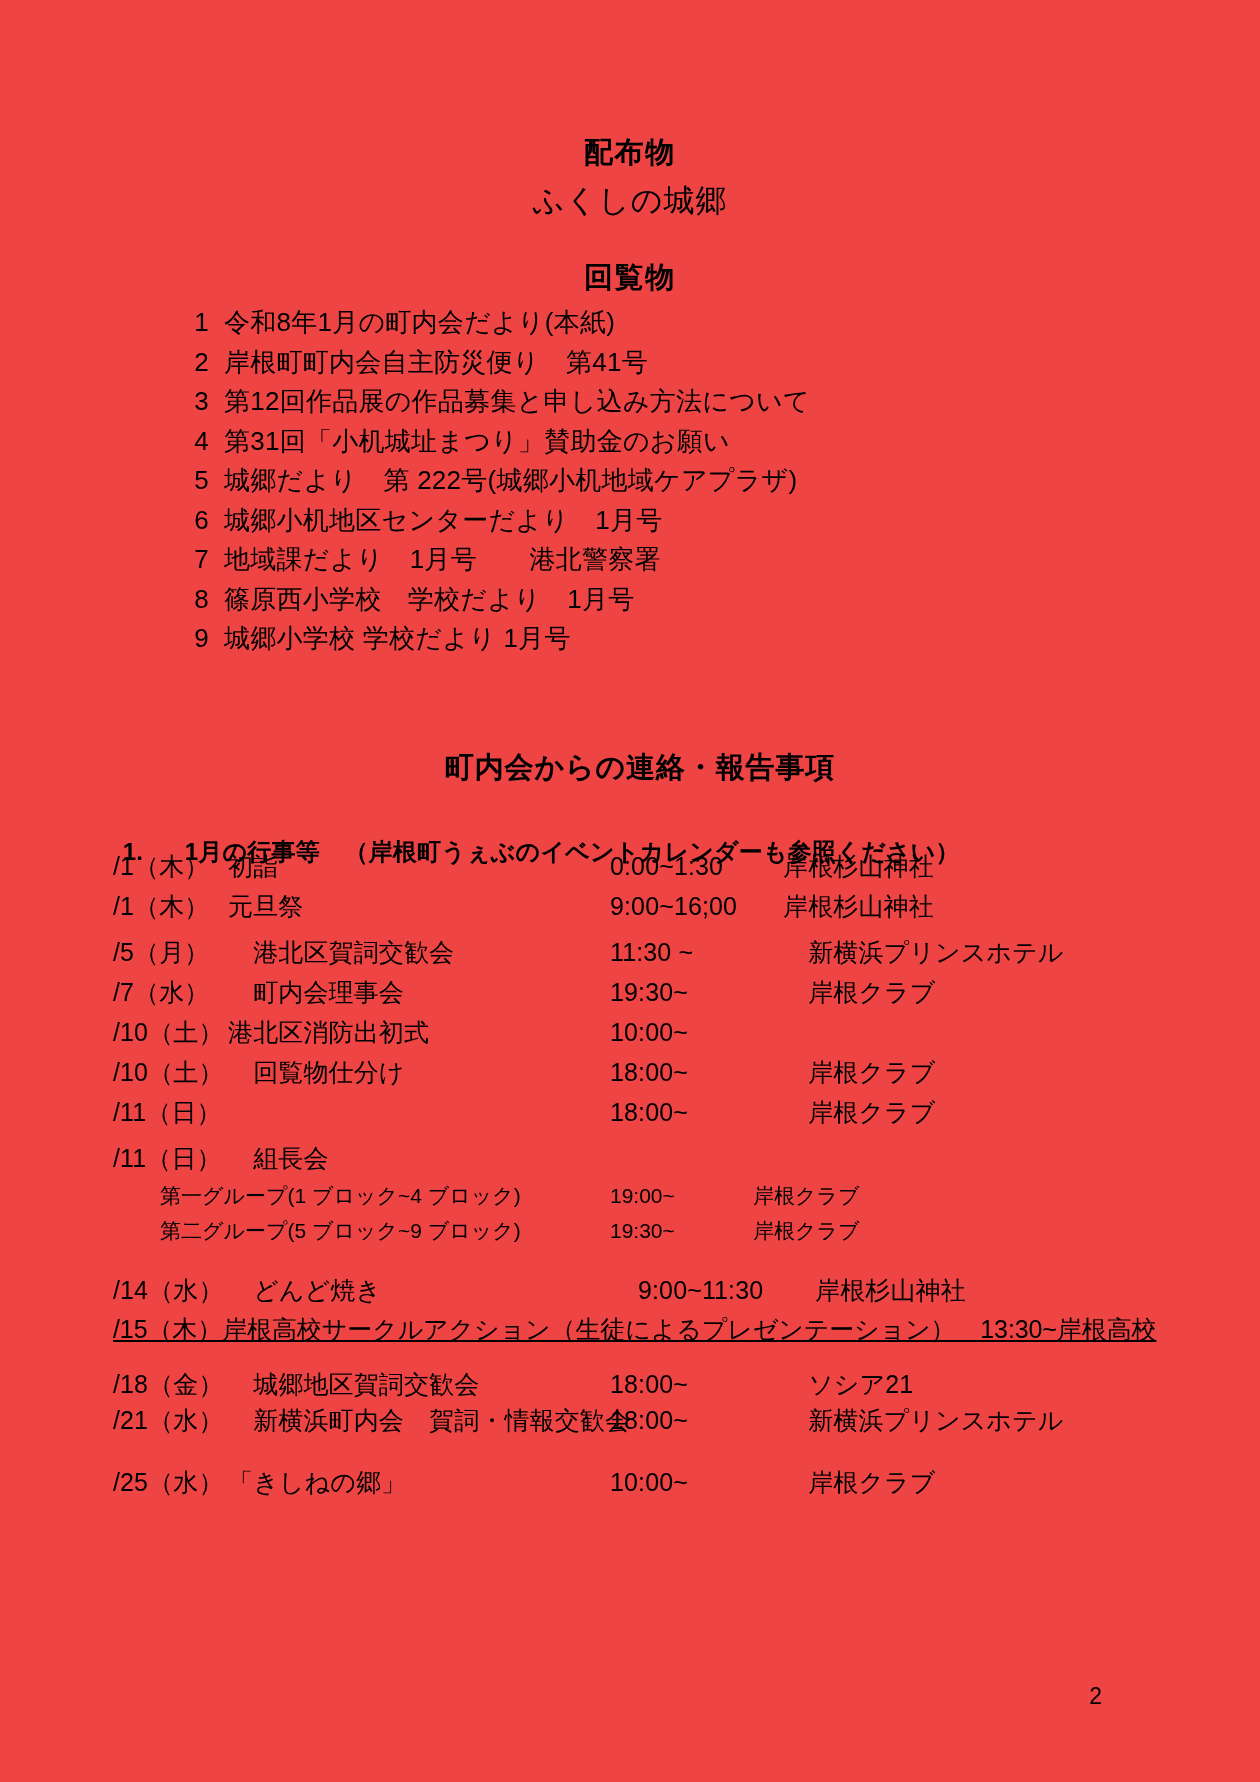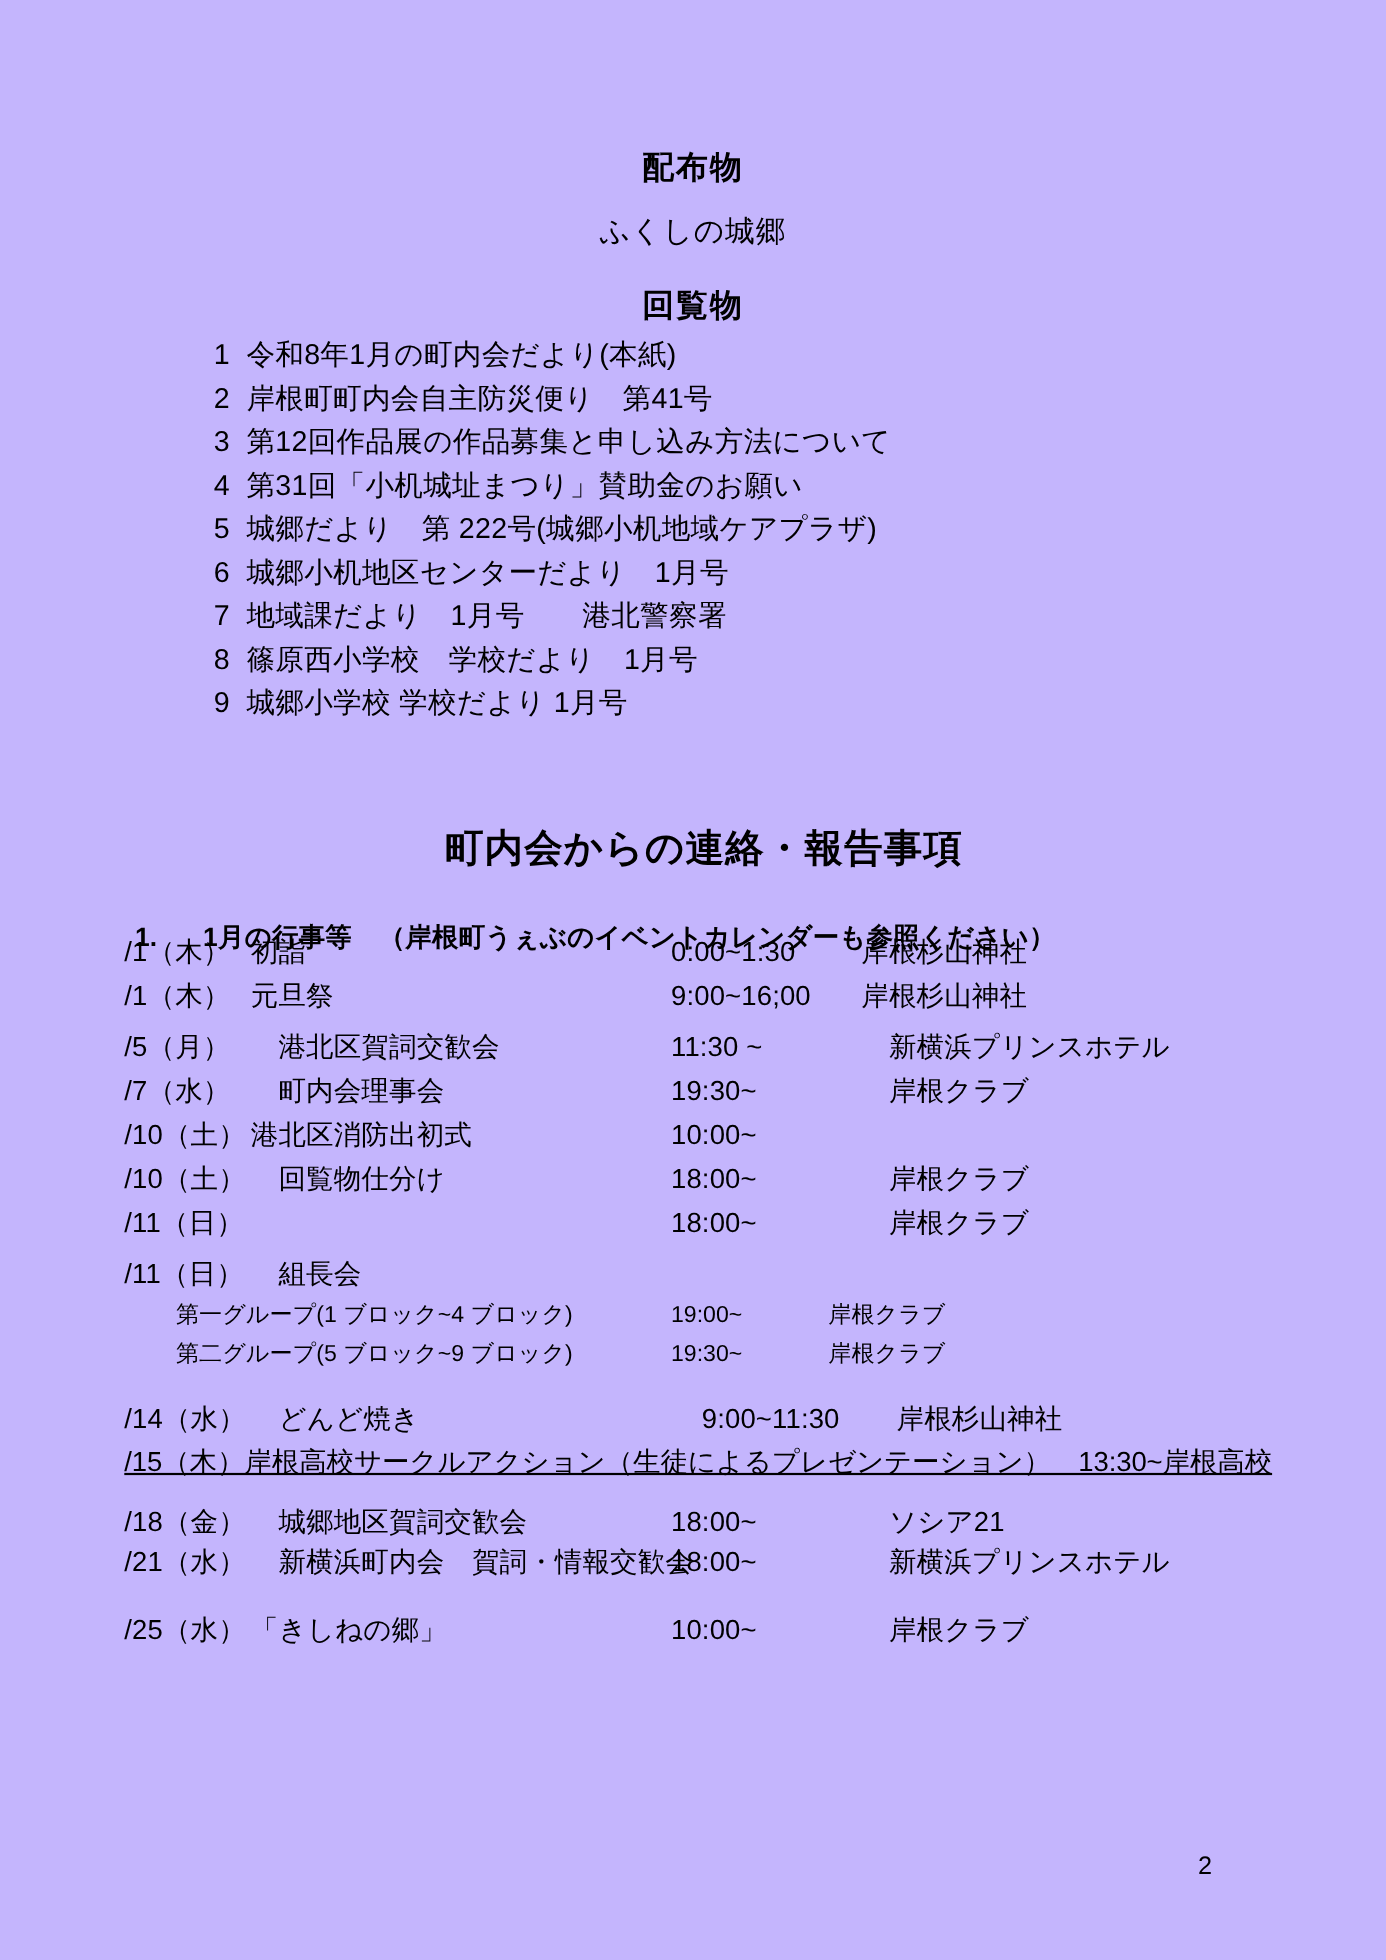--- a/index.html
+++ b/index.html
@@ -9,39 +9,38 @@
     background: #ffffff;
   }
   body {
     font-family: "Liberation Sans", "DejaVu Sans", sans-serif;
     color: #000000;
   }
   #page {
     position: relative;
     width: 1260px;
     height: 1782px;
-    background: #c4b5fd;
+    background: #ef4444;
     margin: 0 auto;
     overflow: hidden;
     box-sizing: border-box;
     padding-left: 48px;
   }
 
   
   .doc-heading-bold {
     font-weight: bold;
     font-size: 29px;
     text-align: center;
     letter-spacing: 0.06em;
   }
   .doc-subline {
-    font-size: 27px;
+    font-size: 31px;
     text-align: center;
     letter-spacing: 0.03em;
-    margin-top: 12px;
   }
 
   #dist-heading { position: absolute; left: 0; right: 0; top: 133px; }
   #dist-sub     { position: absolute; left: 0; right: 0; top: 180px; }
 
   #circ-heading { position: absolute; left: 0; right: 0; top: 258px; }
 
   
   #circ-list {
     position: absolute;
@@ -74,21 +73,21 @@
   }
 
   
   #main-heading {
     position: absolute;
     left: 0;
     right: 0;
     top: 748px;
     text-align: center;
     font-weight: bold;
-    font-size: 35px;
+    font-size: 29px;
     letter-spacing: 0.03em;
     margin-left: 20px;
   }
 
   
   #topic-1 {
     position: absolute;
     left: 95px;
     top: 808px;
     font-weight: bold;

